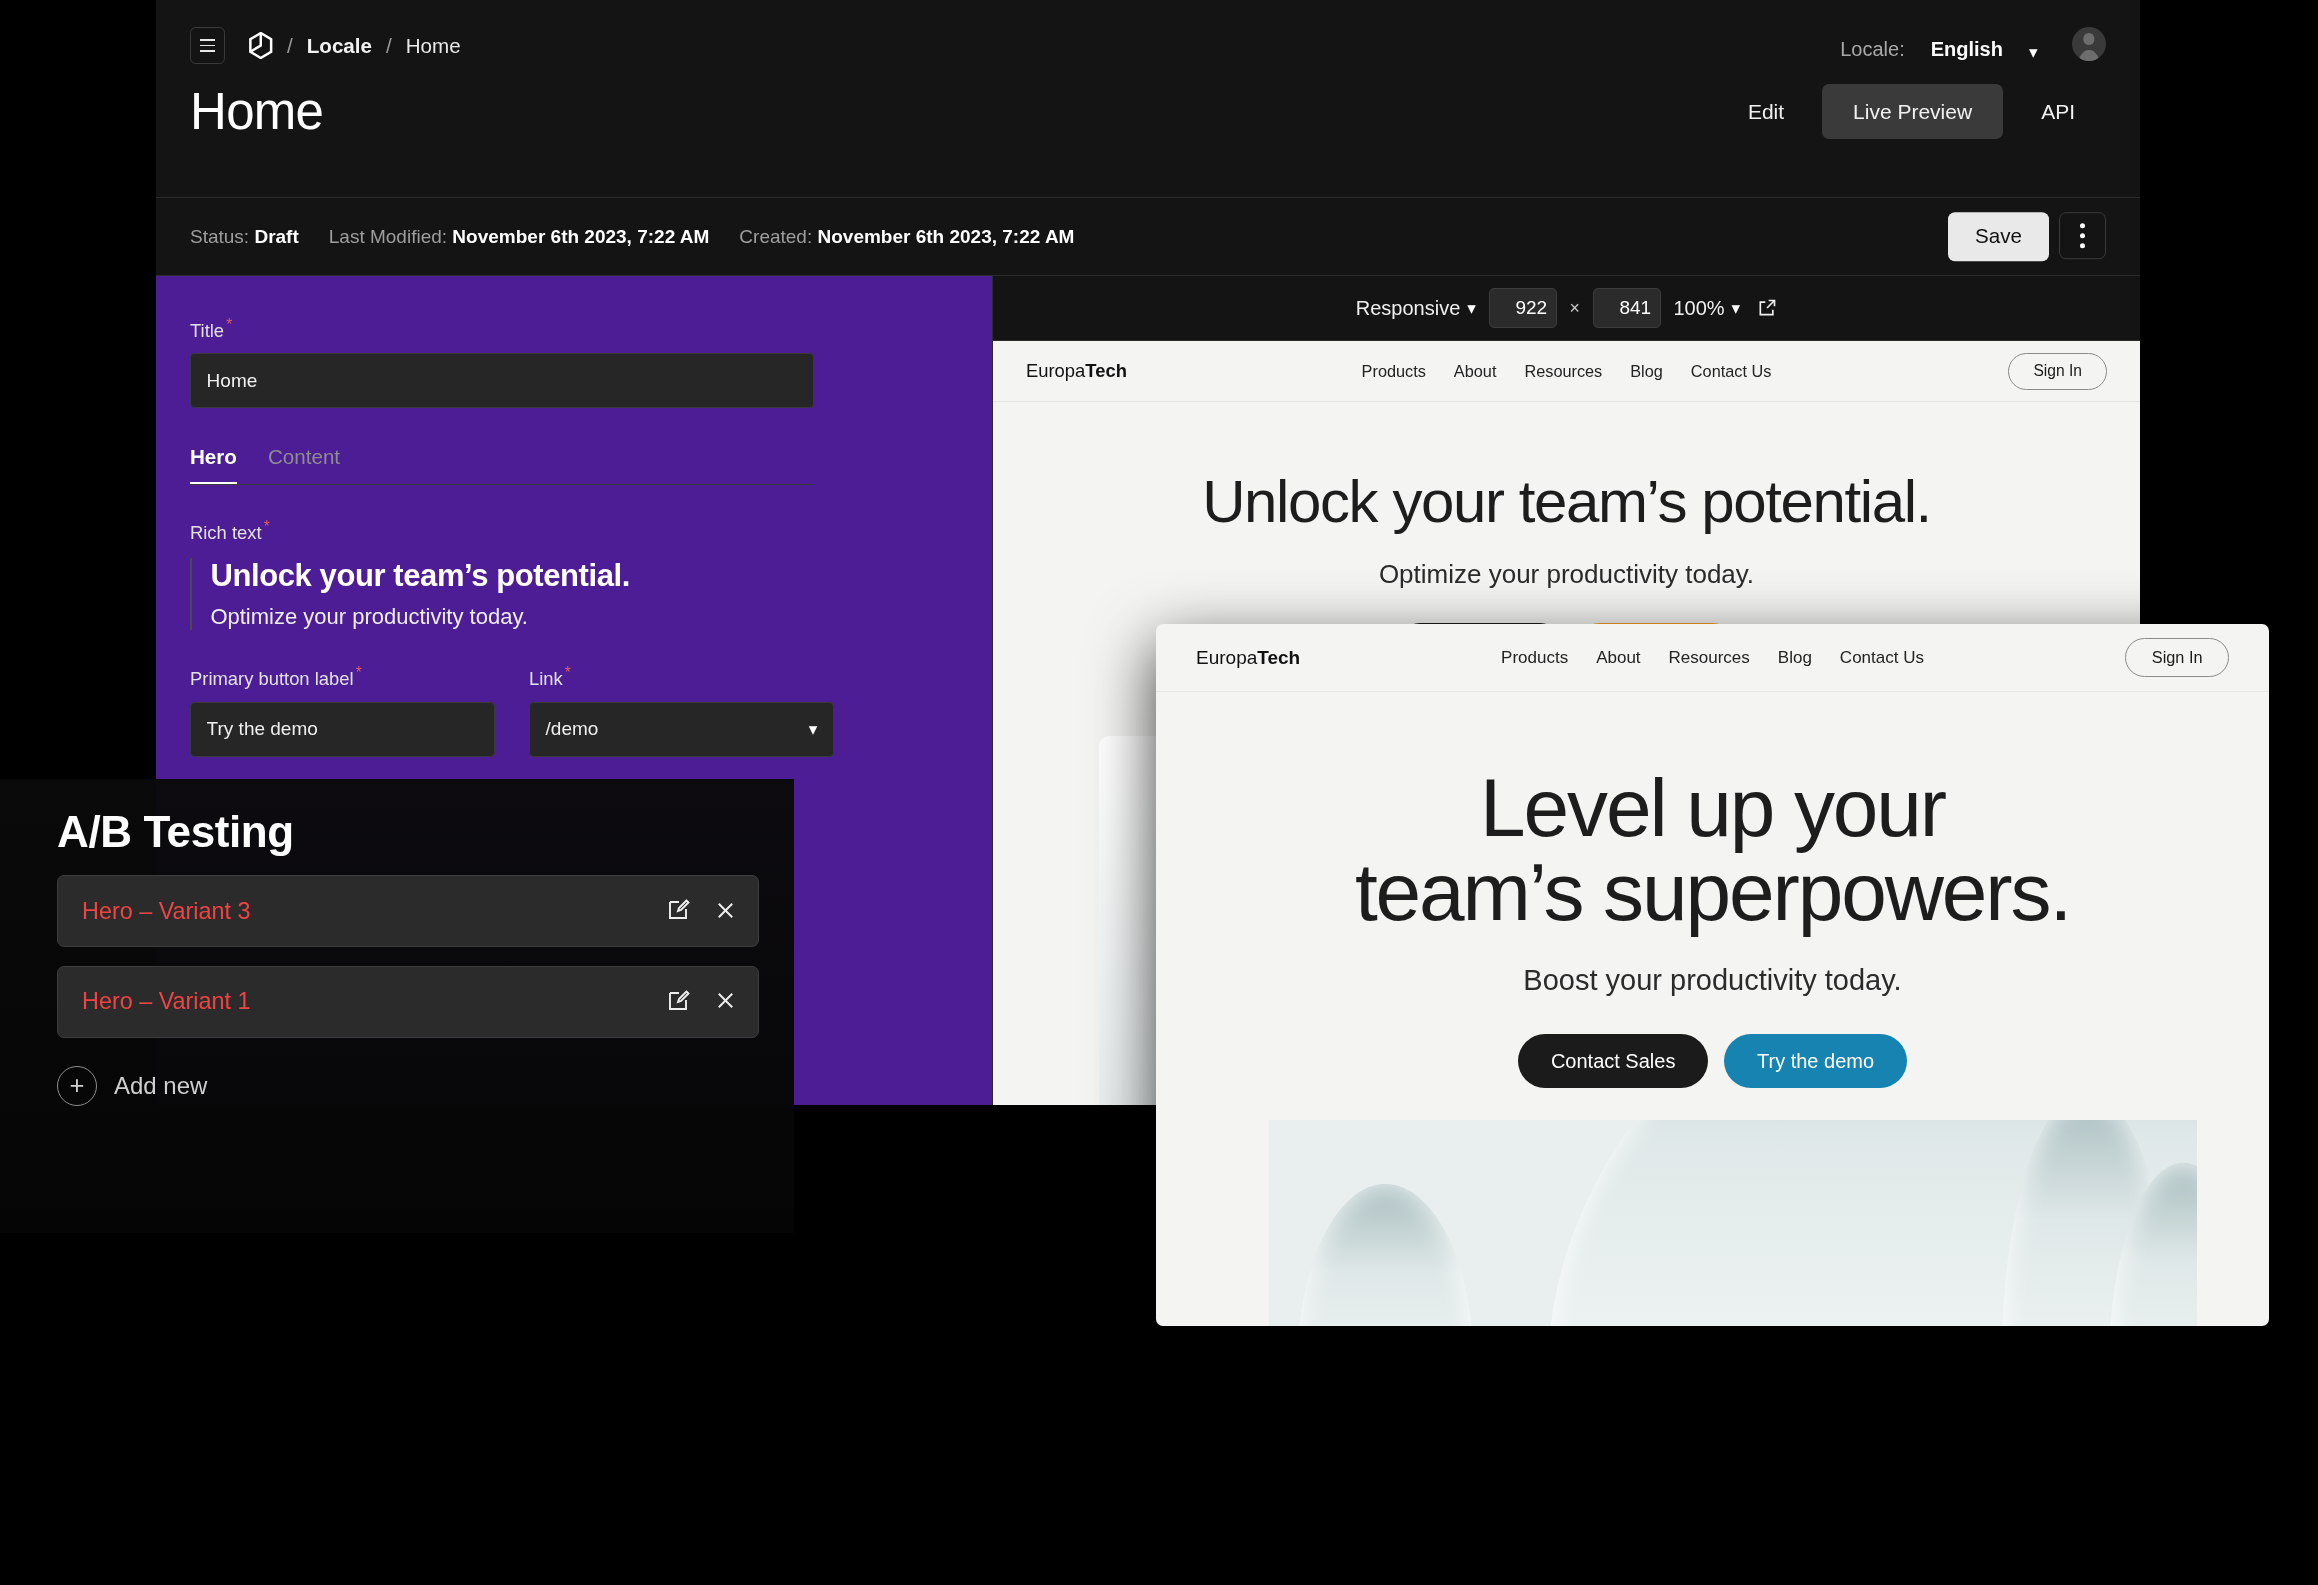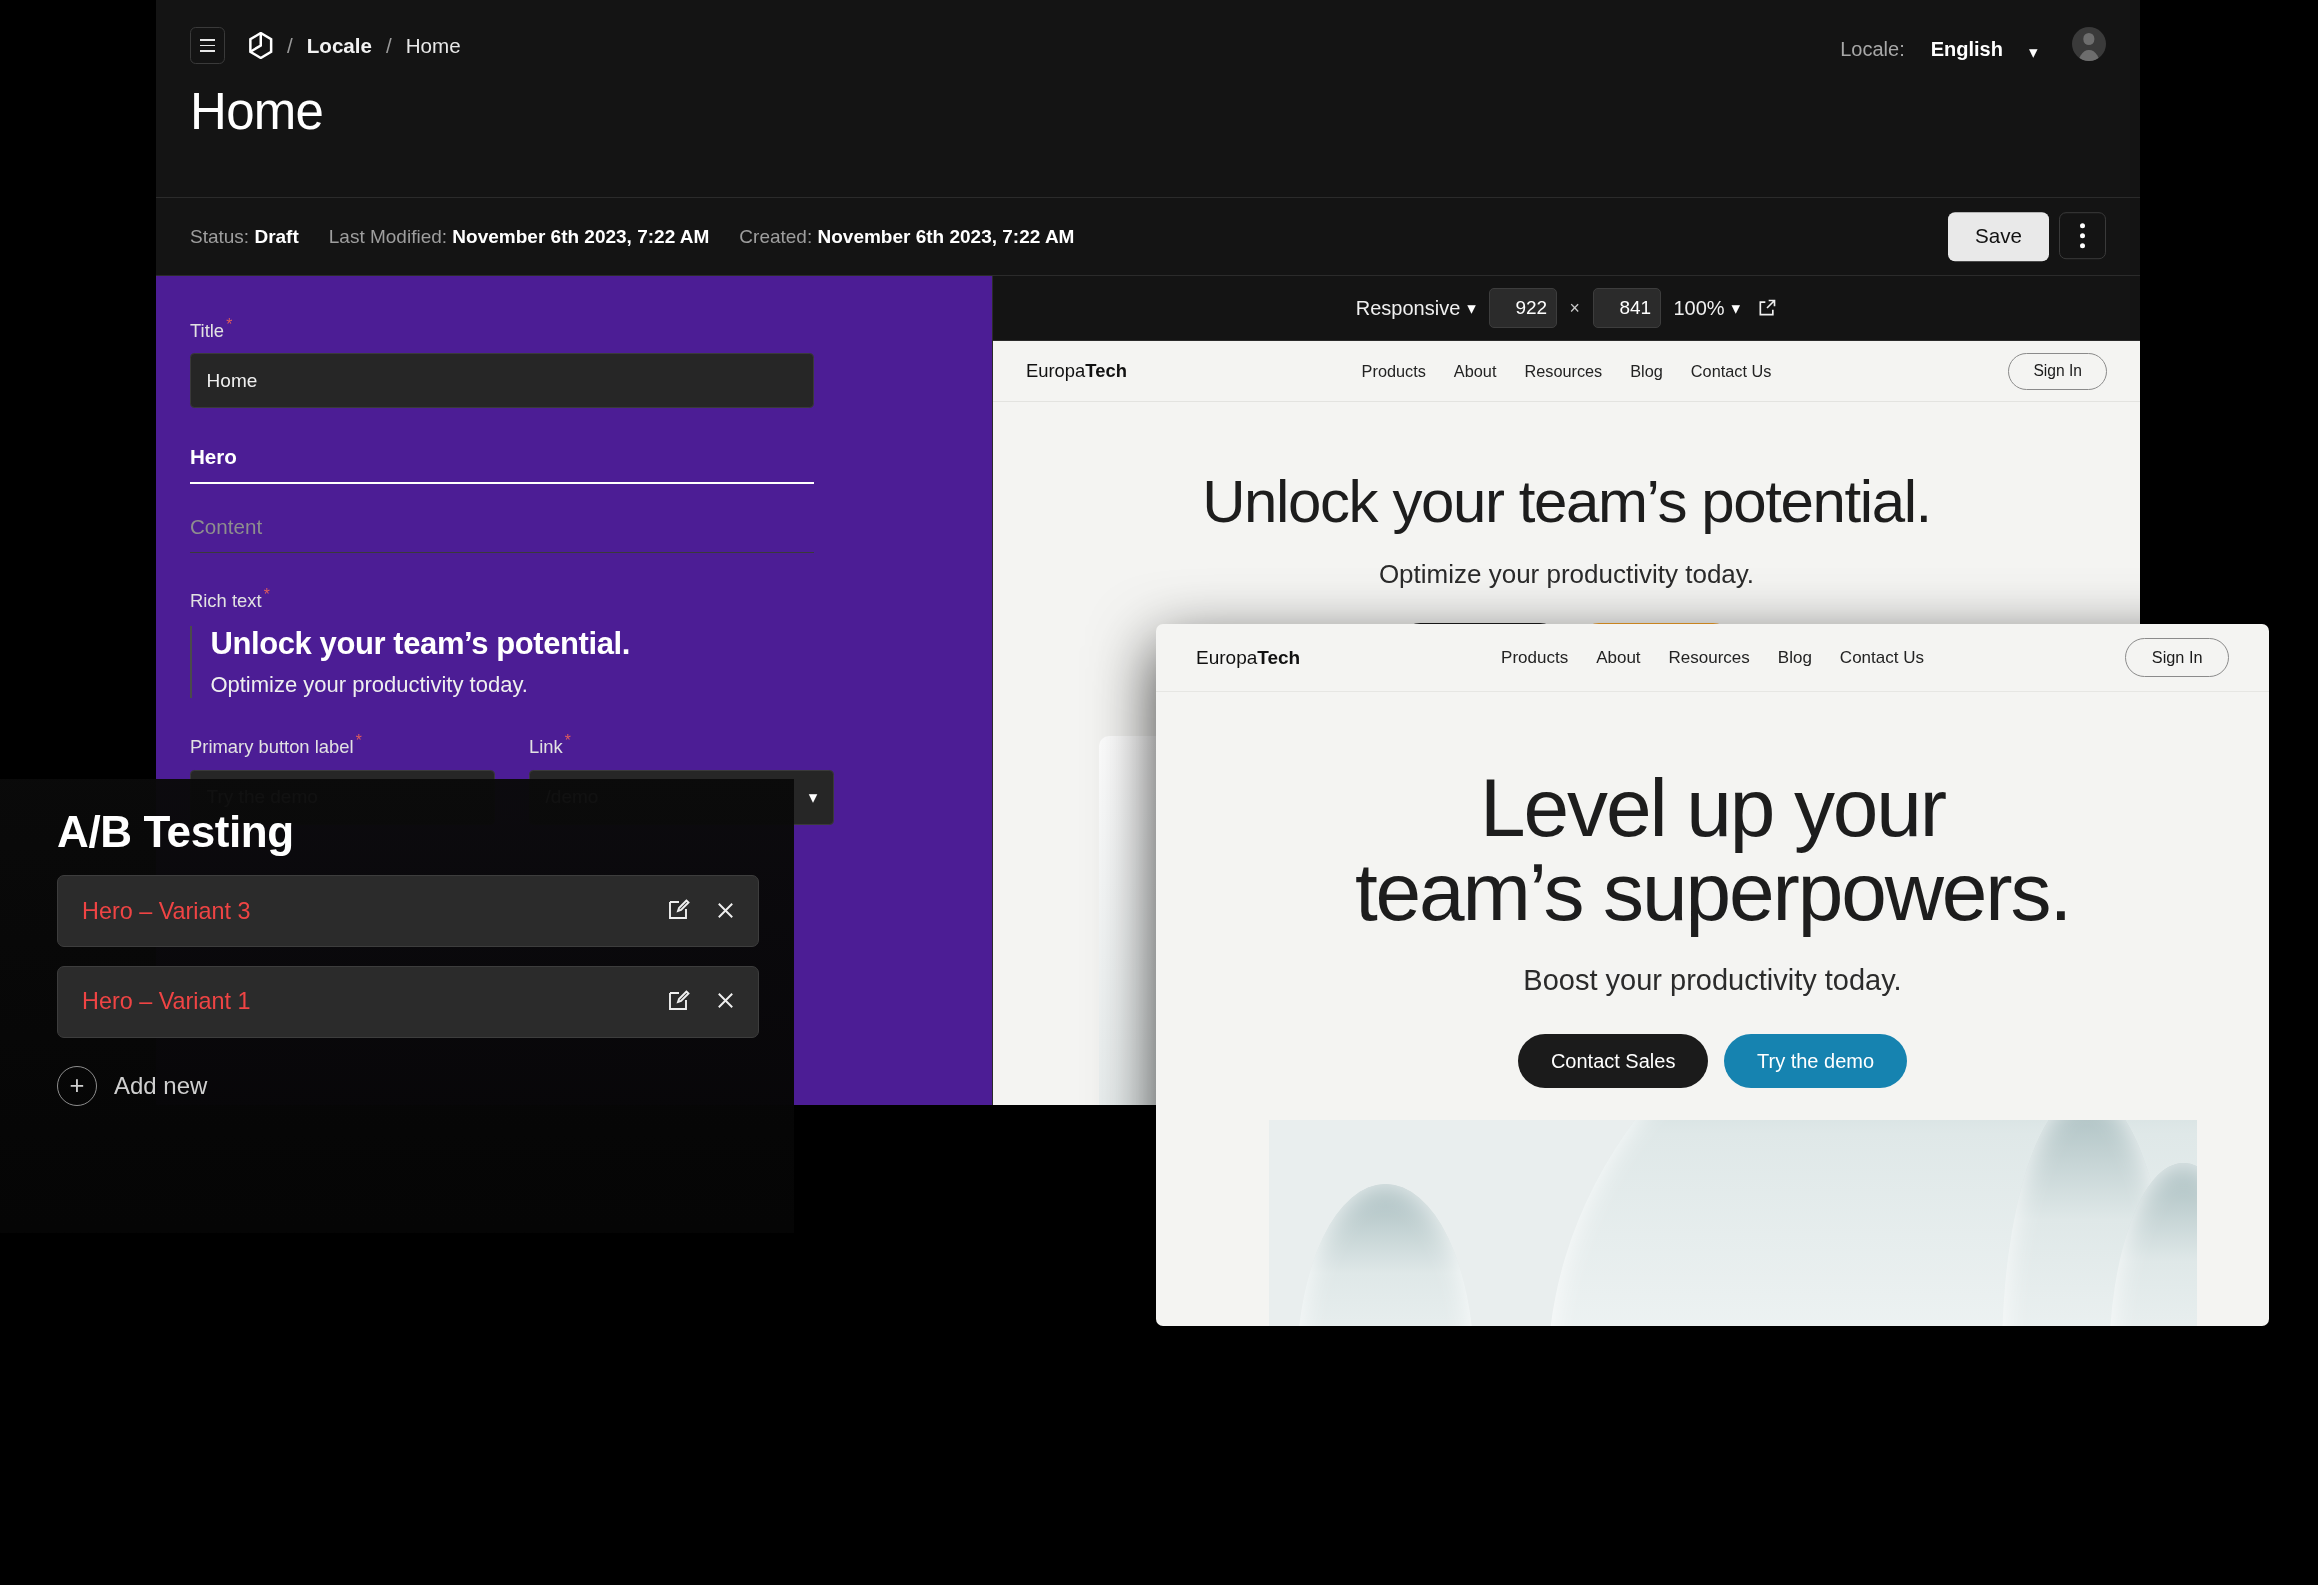--- a/index.html
+++ b/index.html
@@ -87,21 +87,21 @@
   .admin-body { flex:1; display:flex; min-height:0; }
   .form-pane { width: 836px; background:#4c1d95; padding: 40px 34px 0 34px; }
   .preview-pane { flex:1; background:#141414; border-left:0.7px solid #2b2b2b; display:flex; flex-direction:column; }
 
   .field-label { font-size: 18.4px; color:#e2e2e2; margin-bottom: 11.3px; }
   .req { color:#e05c5c; font-size: 15.6px; vertical-align: super; margin-left: 2.1px; }
   .text-input {
     width: 624px; height: 55px; background:#262626; border:0.7px solid #3a3a3a; border-radius:4.3px;
     color:#f0f0f0; font-size: 19px; padding: 0 15.6px; font-family:"Liberation Sans",sans-serif;
   }
-  .inner-tabs { display:flex; gap: 31px; margin-top: 37px; border-bottom:0.7px solid #3a3a3a; width: 624px; flex-direction: column; }
+  .inner-tabs { display:flex; gap: 31px; margin-top: 37px; border-bottom:0.7px solid #3a3a3a; width: 624px; }
   .itab { font-size: 20.6px; color:#8e8e8e; padding-bottom: 12.8px; cursor:pointer; }
   .itab.active { color:#ffffff; font-weight:700; border-bottom: 2.1px solid #ffffff; }
 
   .rich-wrap { margin-top: 33px; }
   .rich-box { border-left: 2.1px solid #4a4a4a; padding-left: 18.4px; margin-top: 14px; }
   .rich-h { color:#ffffff; font-size: 31px; font-weight:700; letter-spacing:-0.4px; }
   .rich-p { color:#efefef; font-size: 22px; margin-top: 10px; }
 
   .two-col { display:flex; gap: 34px; margin-top: 34px; }
   .col-300 { width: 305px; }
@@ -258,20 +258,25 @@
 
       <div class="locale-wrap">
         <span class="locale-label">Locale:</span>
         <span class="locale-val">English</span>
         <span class="chev">▾</span>
         <span class="avatar"></span>
       </div>
 
       <div class="title-row">
         <div class="page-title">Home</div>
+        <div class="tabs">
+          <div class="tab">Edit</div>
+          <div class="tab active">Live Preview</div>
+          <div class="tab">API</div>
+        </div>
       </div>
     </div>
 
     <div class="meta-bar">
       <div class="meta">
         <span>Status:</span>
         <b>Draft</b>
       </div>
       <div class="meta">
         <span>Last Modified:</span>

